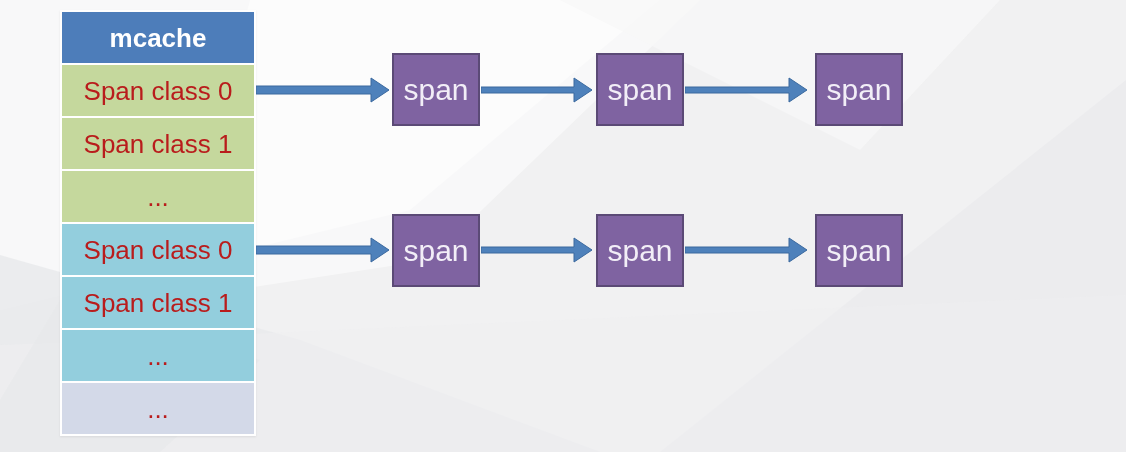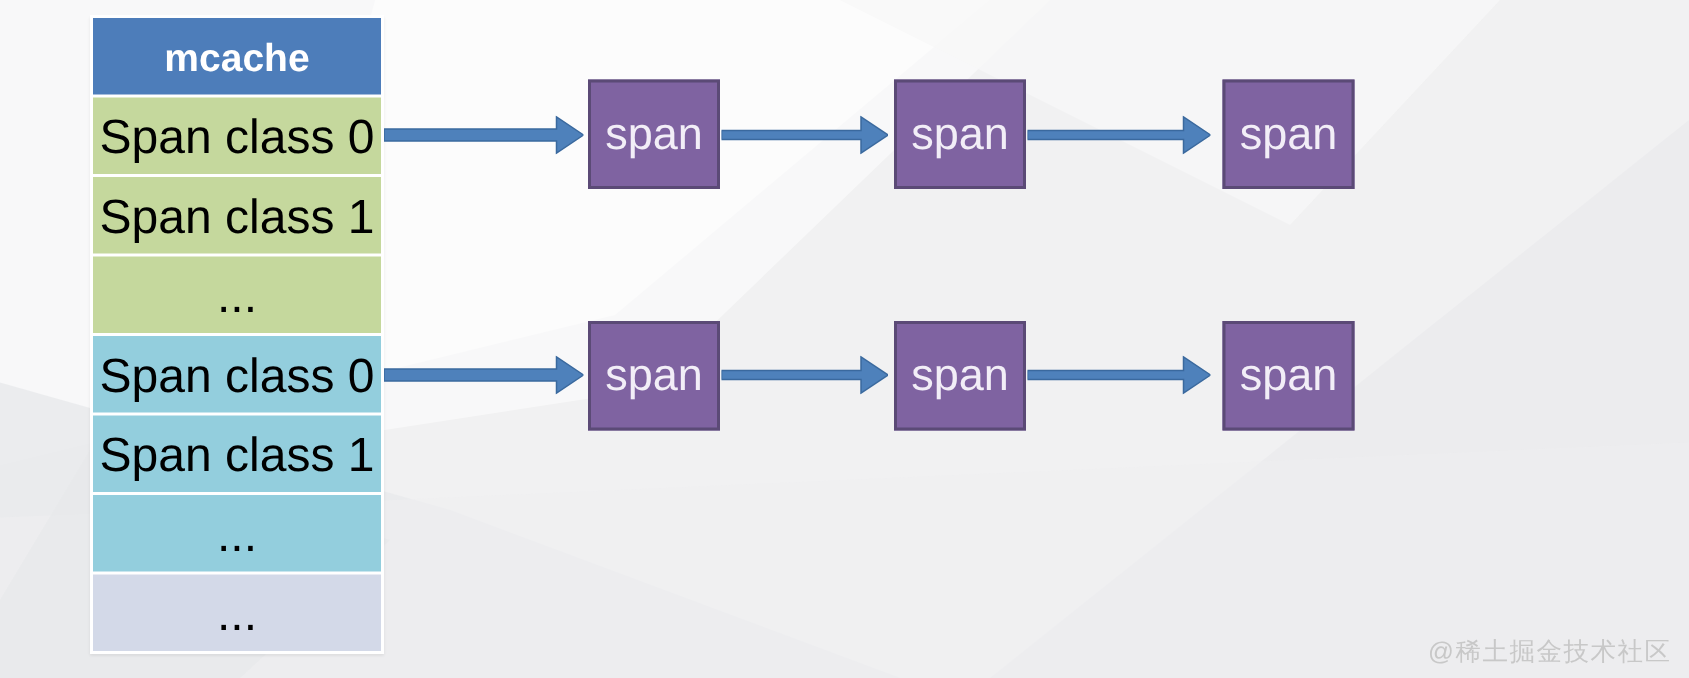--- a/index.html
+++ b/index.html
@@ -28,22 +28,22 @@
     display: flex;
     flex-direction: column;
     gap: 2px;
     box-shadow: 0 1px 2px rgba(0,0,0,0.08);
   }
   .trow {
     height: 51px;
     display: flex;
     align-items: center;
     justify-content: center;
-    font-size: 32px;
-    color: #000000;
+    font-size: 26px;
+    color: #b91c1c;
     line-height: 1;
   }
   .trow.header {
     background: #4d7dba;
     color: #ffffff;
     font-weight: bold;
     font-size: 26px;
   }
   .trow.green    { background: #c5d89d; }
   .trow.cyan     { background: #93cedd; }
@@ -151,15 +151,14 @@
   </div>
 
   <div class="span-node r1 c1">span</div>
   <div class="span-node r1 c2">span</div>
   <div class="span-node r1 c3">span</div>
 
   <div class="span-node r2 c1">span</div>
   <div class="span-node r2 c2">span</div>
   <div class="span-node r2 c3">span</div>
 
-  <div class="watermark">@稀土掘金技术社区</div>
 
 </div>
 
 </body></html>

